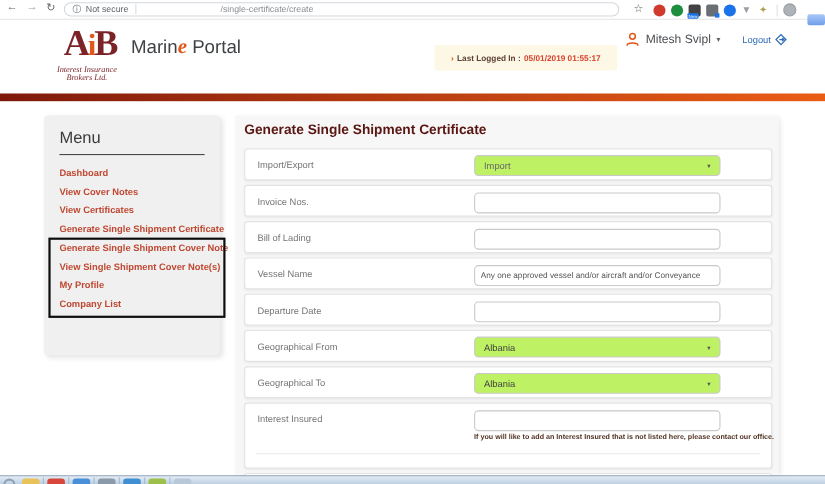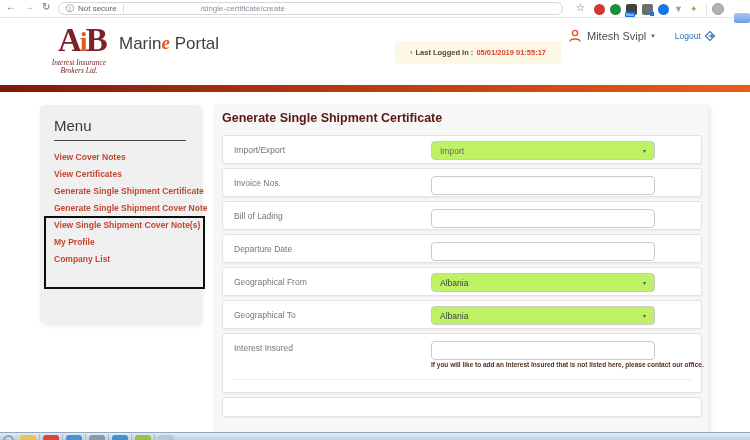--- a/index.html
+++ b/index.html
@@ -156,20 +156,21 @@
         <rect x="2.8" y="2.8" width="6.4" height="6.4" transform="rotate(45 6 6)" fill="none" stroke="#2d6cb5" stroke-width="1.1"></rect>
         <path d="M4.5 6 h4 M7 4.6 L8.7 6 L7 7.4" stroke="#2d6cb5" fill="none" stroke-width="1.1"></path>
       </svg>
     </div>
   </div>
   <div class="grad-bar"></div>
 
   <div class="sidebar">
     <div class="menu-head">Menu</div>
     <div class="side-links" id="side-links">
+        <div class="side-link">Dashboard</div>
         <div class="side-link">View Cover Notes</div>
         <div class="side-link">View Certificates</div>
         <div class="side-link">Generate Single Shipment Certificate</div>
         <div class="side-link">Generate Single Shipment Cover Note</div>
         <div class="side-link">View Single Shipment Cover Note(s)</div>
         <div class="side-link">My Profile</div>
         <div class="side-link">Company List</div>
       </div>
   </div>
   <div class="black-box"></div>
@@ -188,20 +189,24 @@
         </div>
         <div class="row">
           <span class="lbl">Invoice Nos.</span>
           <div class="ctrl"><input class="txt" type="text" style=""></div>
         </div>
         <div class="row">
           <span class="lbl">Bill of Lading</span>
           <div class="ctrl"><input class="txt" type="text" style=""></div>
         </div>
         <div class="row">
+          <span class="lbl">Vessel Name</span>
+          <div class="ctrl"><input class="txt" type="text" value="Any one approved vessel and/or aircraft and/or Conveyance" style=""></div>
+        </div>
+        <div class="row">
           <span class="lbl">Departure Date</span>
           <div class="ctrl"><input class="txt" type="text" style=""></div>
         </div>
         <div class="row">
           <span class="lbl">Geographical From</span>
           <div class="ctrl">
             <div class="sel emph">
               <span>Albania</span>
               <span class="caret">▾</span>
             </div>

